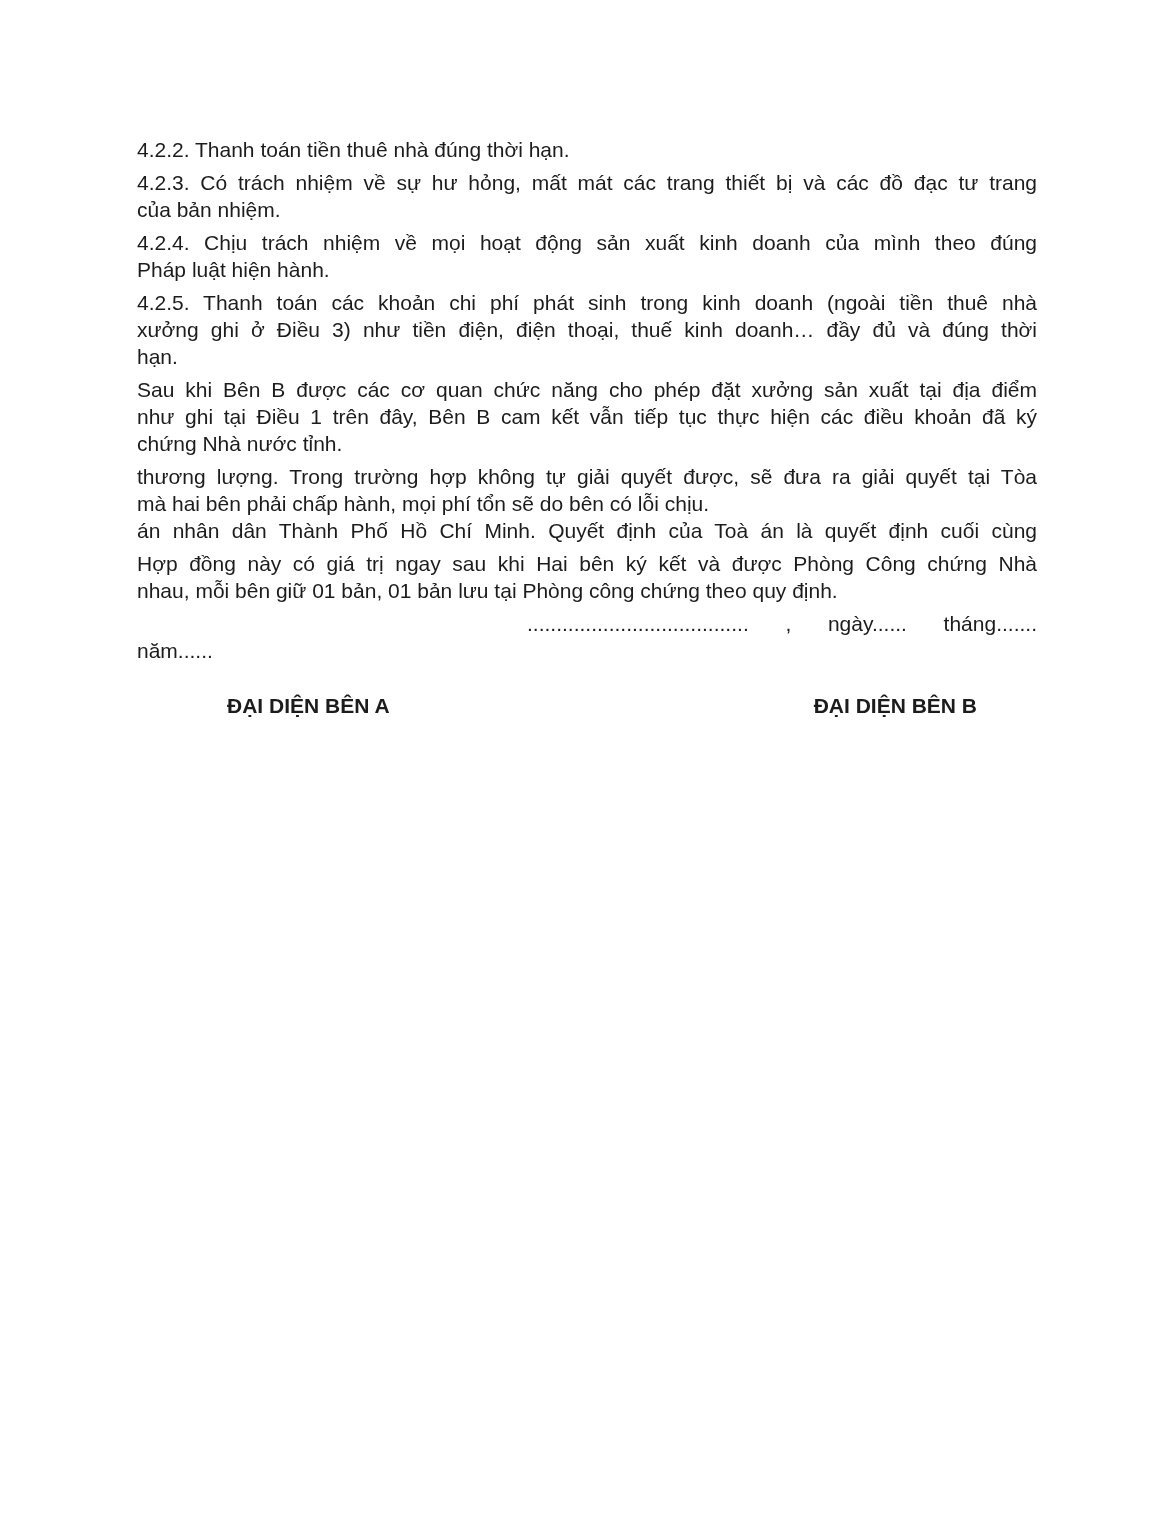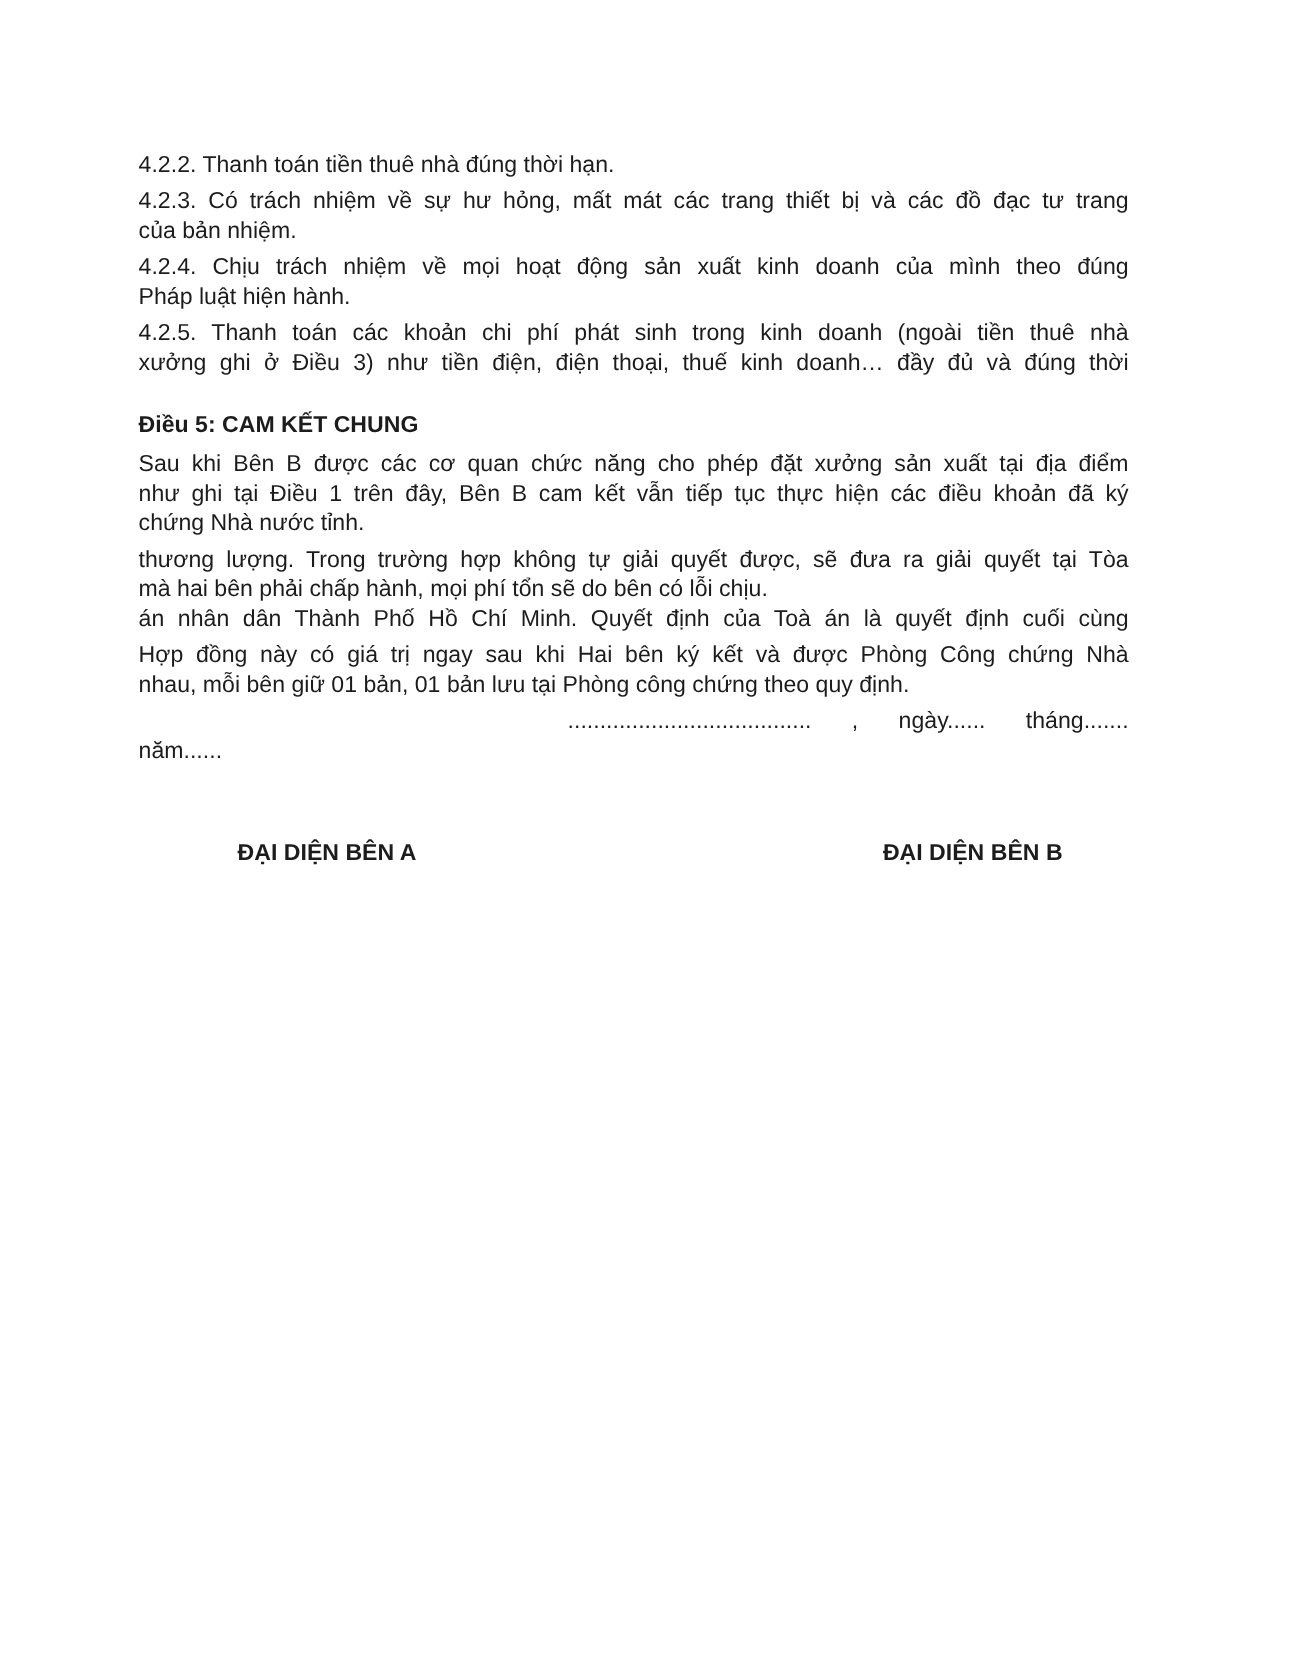--- a/index.html
+++ b/index.html
@@ -7,40 +7,40 @@
     position: relative;
     width: 1173px;
     height: 1518px;
     background: #ffffff;
     overflow: hidden;
     font-family: "Liberation Sans", "DejaVu Sans", sans-serif;
     color: #1c1c1c;
   }
   .doc {
     position: absolute;
-    left: 126px;
+    left: 137px;
     top: 136px;
     width: 900px;
     font-size: 21px;
     line-height: 27px;
   }
   .para { margin: 0 0 6px 0; }
   .ln { display: block; }
   .j { text-align: justify; text-align-last: justify; }
   .indent { text-indent: 390px; }
   .heading {
     font-size: 21px;
     font-weight: 700;
     margin: 30px 0 8px 0;
   }
   .sig-row {
     display: flex;
     justify-content: space-between;
     font-weight: 700;
-    margin-top: 66px;
+    margin-top: 28px;
     padding-left: 90px;
     padding-right: 60px;
   }
 </style>
 </head>
 <body>
 
 <div class="page">
   <div class="doc">
 
@@ -54,23 +54,23 @@
     </p>
 
     <p class="para">
       <span class="ln j">4.2.4. Chịu trách nhiệm về mọi hoạt động sản xuất kinh doanh của mình theo đúng</span>
       <span class="ln">Pháp luật hiện hành.</span>
     </p>
 
     <p class="para">
       <span class="ln j">4.2.5. Thanh toán các khoản chi phí phát sinh trong kinh doanh (ngoài tiền thuê nhà</span>
       <span class="ln j">xưởng ghi ở Điều 3) như tiền điện, điện thoại, thuế kinh doanh… đầy đủ và đúng thời</span>
+      <span class="ln">hạn.</span>
     </p>
 
-    <h2 class="heading">Điều 5: CAM KẾT CHUNG</h2>
 
     <p class="para">
       <span class="ln j">Sau khi Bên B được các cơ quan chức năng cho phép đặt xưởng sản xuất tại địa điểm</span>
       <span class="ln j">như ghi tại Điều 1 trên đây, Bên B cam kết vẫn tiếp tục thực hiện các điều khoản đã ký</span>
       <span class="ln">chứng Nhà nước tỉnh.</span>
     </p>
 
     <p class="para">
       <span class="ln j">thương lượng. Trong trường hợp không tự giải quyết được, sẽ đưa ra giải quyết tại Tòa</span>
       <span class="ln">mà hai bên phải chấp hành, mọi phí tổn sẽ do bên có lỗi chịu.</span>

